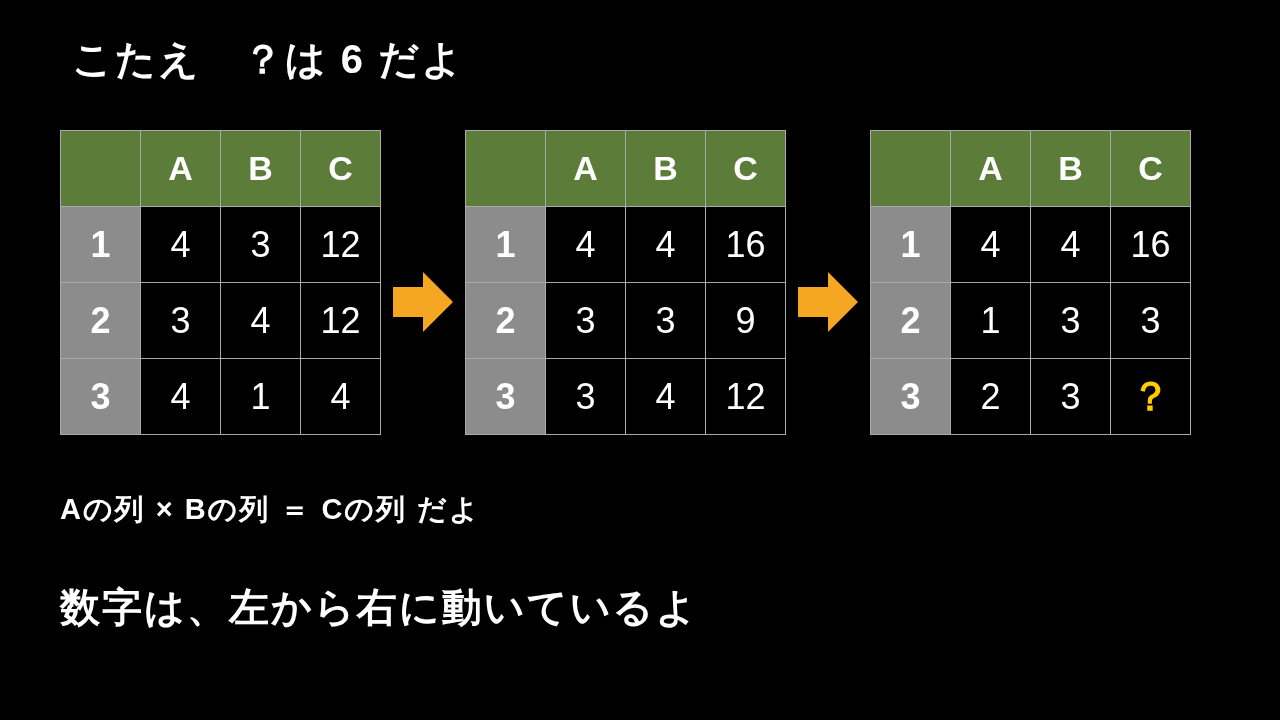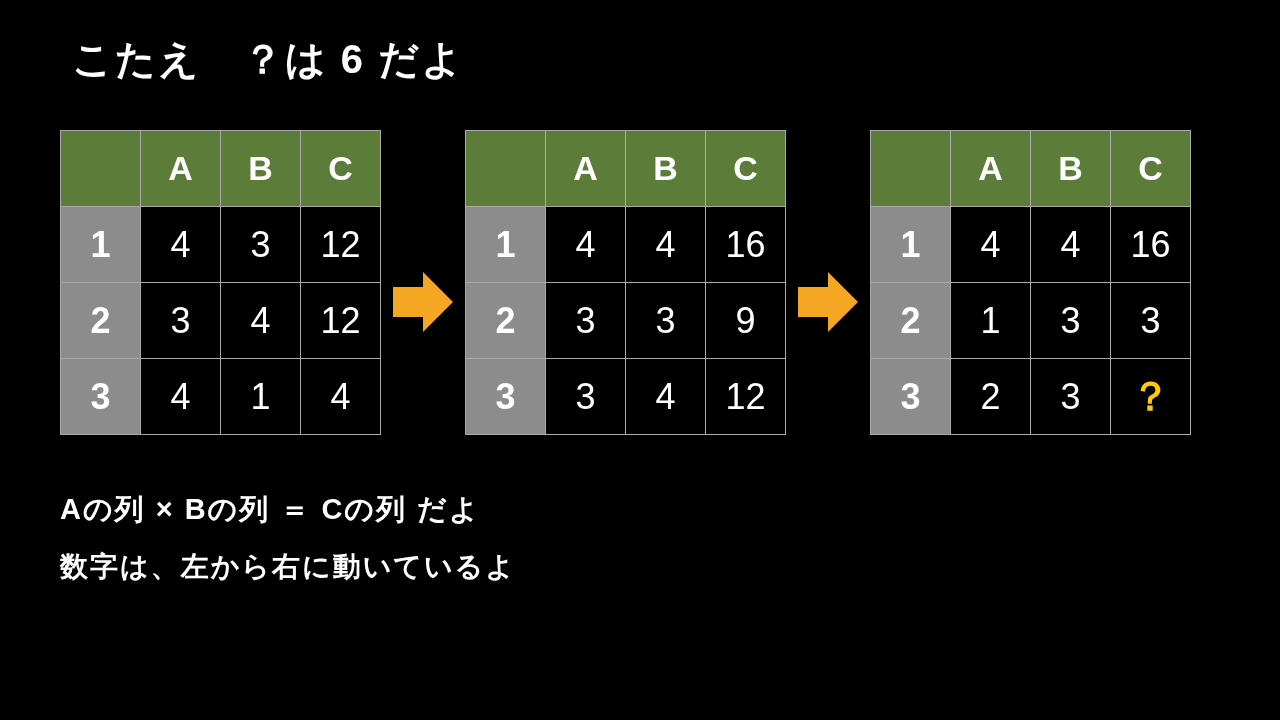--- a/index.html
+++ b/index.html
@@ -77,23 +77,23 @@
   .explain1 {
     position: absolute;
     top: 490px;
     left: 60px;
     font-size: 29px;
     font-weight: 600;
     letter-spacing: 2px;
   }
   .explain2 {
     position: absolute;
-    top: 548px;
-    left: 60px;
-    font-size: 28px;
+    top: 580px;
+    left: 60px;
+    font-size: 40px;
     font-weight: 600;
     letter-spacing: 2px;
     text-align: center;
   }
 </style>
 </head>
 <body>
 
 <div class="title">こたえ　？は 6 だよ</div>
 

